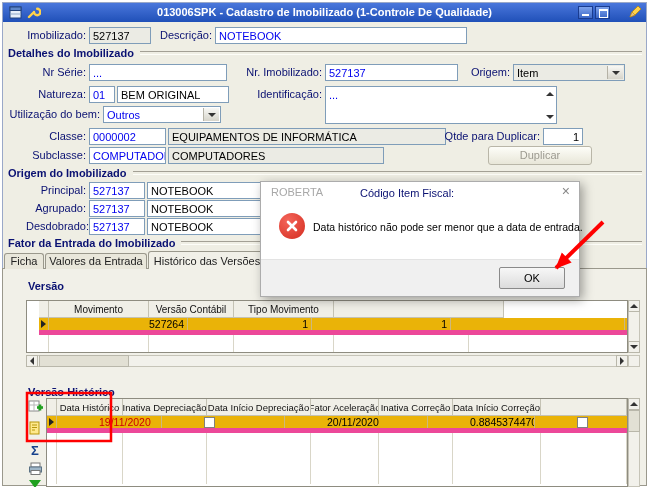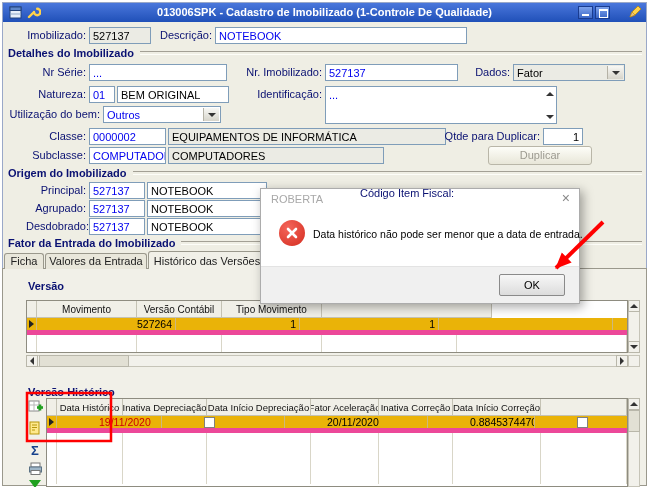--- a/index.html
+++ b/index.html
@@ -37,21 +37,21 @@
   .g-row.sel .g-c{border-right-color:#CDB87E;}
   .g-c.num{justify-content:flex-end;}
   .g-c.ind{justify-content:center;padding:0;}
   .g-c.red{color:#CC0000;}
   .cb{width:11px;height:11px;background:#fff;border:1px solid #808080;box-sizing:border-box;}
   .sb{position:absolute;background:#F2F1EB;border:1px solid #C6C4B8;box-sizing:border-box;z-index:2;}
   .sbtn{position:absolute;width:12px;height:12px;background:#F2F1EB;border:1px solid #B9B7AA;box-sizing:border-box;display:flex;align-items:center;justify-content:center;}
   .thumb{position:absolute;background:#E2E0D4;border:1px solid #B9B7AA;box-sizing:border-box;}
   .tool{position:absolute;left:27px;width:16px;height:16px;display:flex;align-items:center;justify-content:center;z-index:3;}
   .memo-arrow{position:absolute;width:9px;height:9px;display:flex;align-items:center;justify-content:center;}
-  #dialog{position:absolute;left:260px;top:188px;width:320px;height:116px;background:#fff;border:1px solid #ACACAC;box-shadow:3px 3px 10px rgba(0,0,0,0.35);z-index:50;box-sizing:border-box;}
+  #dialog{position:absolute;left:260px;top:181px;width:320px;height:116px;background:#fff;border:1px solid #ACACAC;box-shadow:3px 3px 10px rgba(0,0,0,0.35);z-index:50;box-sizing:border-box;}
   .dlg-t{position:absolute;left:10px;top:4px;font-size:11px;color:#A8A8A8;}
   .dlg-x{position:absolute;right:9px;top:1px;font-size:14px;color:#888;cursor:default;}
   .err-icon{position:absolute;left:18px;top:31px;width:26px;height:26px;border-radius:50%;background:radial-gradient(circle at 35% 30%,#F4655A,#D42D20);display:flex;align-items:center;justify-content:center;}
   .dlg-msg{position:absolute;left:52px;top:39px;font-size:10.5px;color:#000;white-space:nowrap;}
   .dlg-footer{position:absolute;left:0;right:0;bottom:0;height:36px;background:#F0F0F0;border-top:1px solid #E3E3E3;}
   .ok-btn{position:absolute;right:14px;top:7px;width:66px;height:22px;background:linear-gradient(180deg,#F7F7F7,#DCDCDC);border:1px solid #8A8A8A;border-radius:2px;font-size:11px;font-family:inherit;color:#000;}
   #annot{position:absolute;left:0;top:0;z-index:60;pointer-events:none;}
 </style>
 </head>
 <body>
@@ -94,23 +94,23 @@
 
   <div class="grp" style="top:46px;justify-content:space-between;">
     <b>Detalhes do Imobilizado</b>
       <span class="line"></span>
   </div>
 
   <div class="lbl" style="left:26px;top:66px;width:60px;">Nr Série:</div>
   <div class="fld" style="left:89px;top:64px;width:138px;">...</div>
   <div class="lbl" style="left:238px;top:66px;width:84px;">Nr. Imobilizado:</div>
   <div class="fld" style="left:325px;top:64px;width:133px;">527137</div>
-  <div class="lbl" style="left:468px;top:66px;width:42px;">Dados:</div>
+  <div class="lbl" style="left:468px;top:66px;width:42px;">Origem:</div>
   <div class="fld ro" style="left:513px;top:64px;width:112px;">
-    <span>Fator</span>
+    <span>Item</span>
     <span class="combo-btn">
         <span class="t-down"></span>
       </span>
   </div>
 
   <div class="lbl" style="left:26px;top:88px;width:60px;">Natureza:</div>
   <div class="fld" style="left:89px;top:86px;width:26px;">01</div>
   <div class="fld blk" style="left:117px;top:86px;width:112px;">BEM ORIGINAL</div>
   <div class="lbl" style="left:238px;top:88px;width:84px;">Identificação:</div>
   <div class="fld" style="left:325px;top:86px;width:232px;height:38px;">
@@ -166,21 +166,21 @@
       <span class="line"></span>
   </div>
 
   <div class="tab" style="left:4px;top:253px;width:40px;height:16px;">Ficha</div>
   <div class="tab" style="left:45px;top:253px;width:102px;height:16px;">Valores da Entrada</div>
   <div class="tab active" style="left:148px;top:251px;width:118px;height:18px;">Histórico das Versões</div>
   <div class="panel"></div>
 
   <div class="lbl left" style="left:28px;top:280px;font-weight:bold;z-index:2;">Versão</div>
 
-  <div class="grid" style="left:26px;top:300px;width:602px;height:53px;">
+  <div class="grid" style="left:26px;top:300px;width:602px;height:53px;padding-left:12px;">
     <div class="g-row">
       <div class="g-h" style="width:10px;"></div>
       <div class="g-h" style="width:100px;">Movimento</div>
       <div class="g-h" style="width:85px;">Versão Contábil</div>
       <div class="g-h" style="width:100px;">Tipo Movimento</div>
       <div class="g-h" style="width:170px;"></div>
     </div>
     <div class="g-row sel">
       <div class="g-c ind" style="width:10px;">
           <span class="tri-r"></span>

